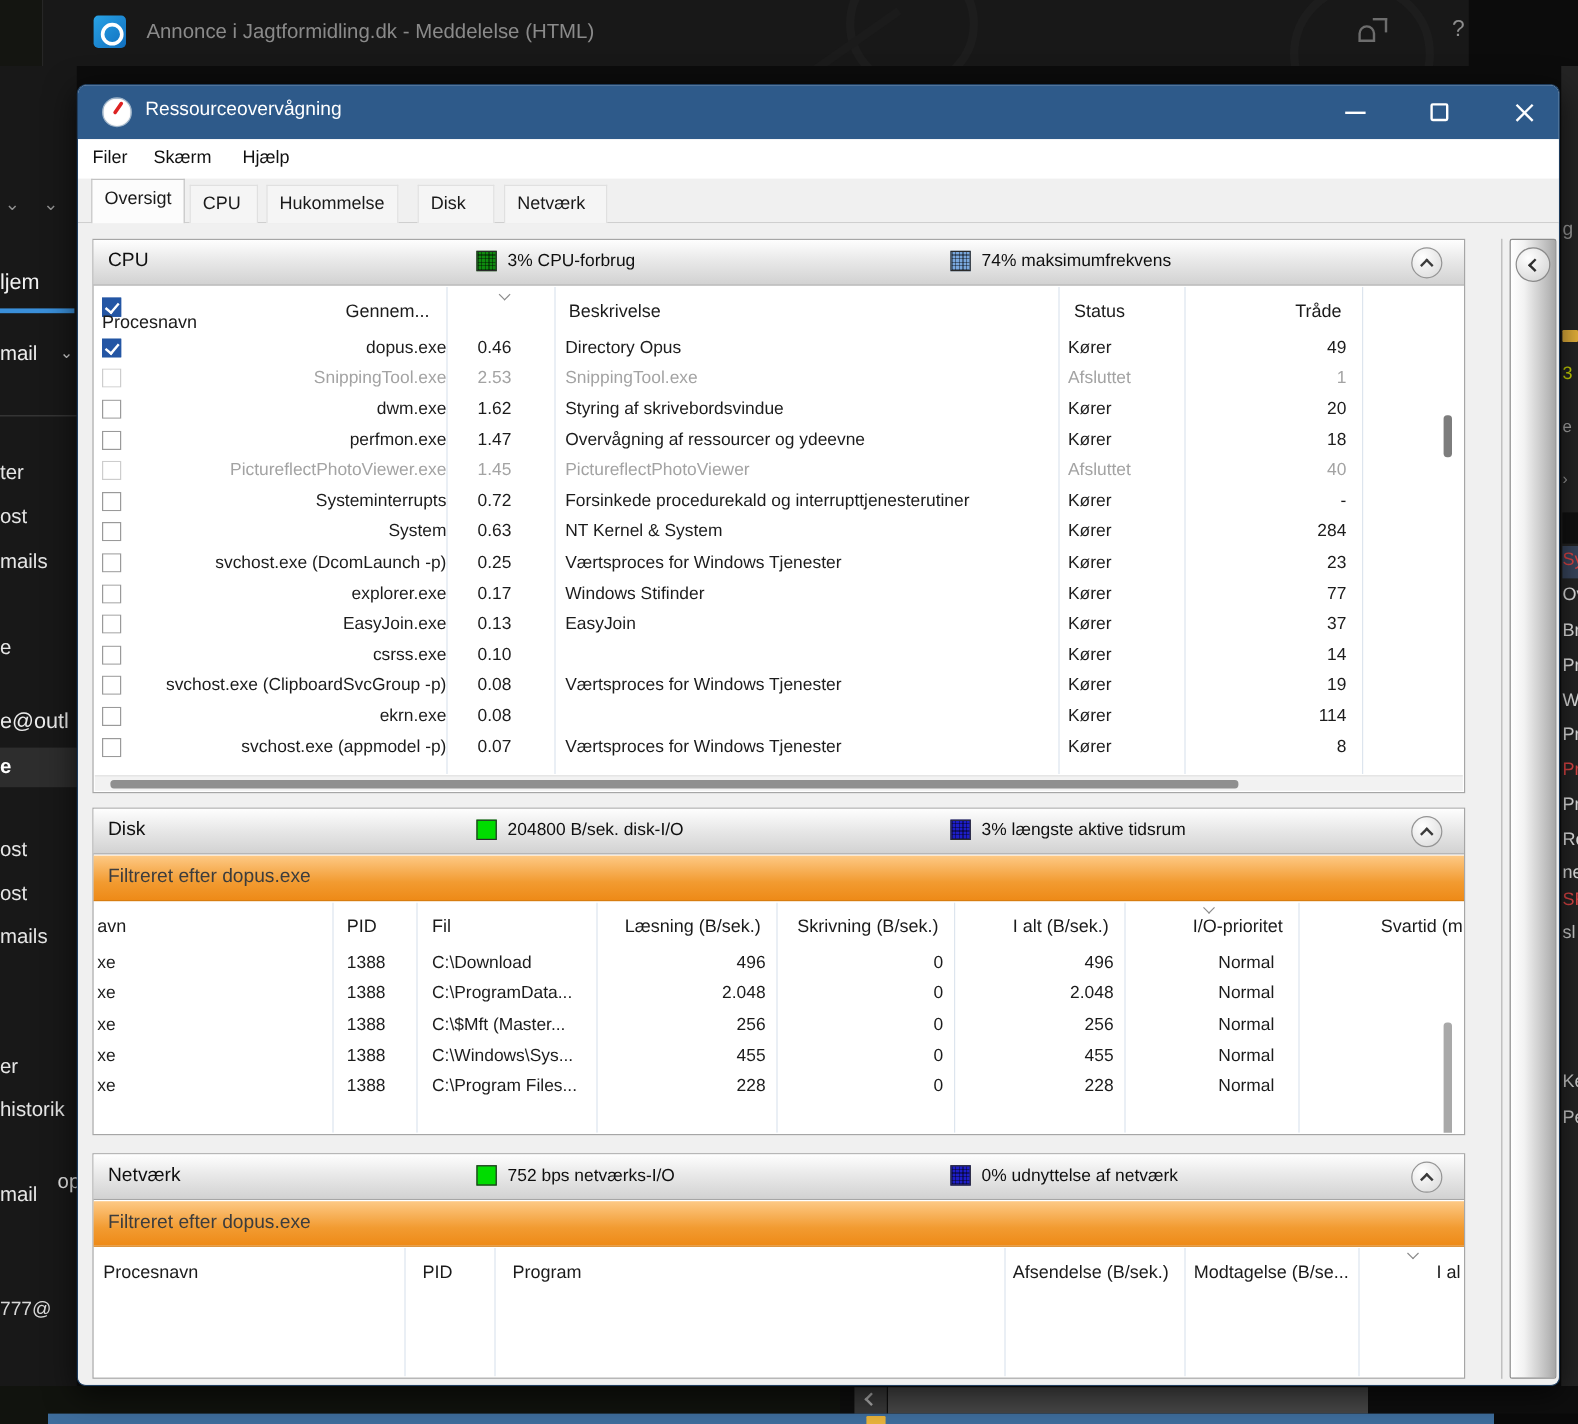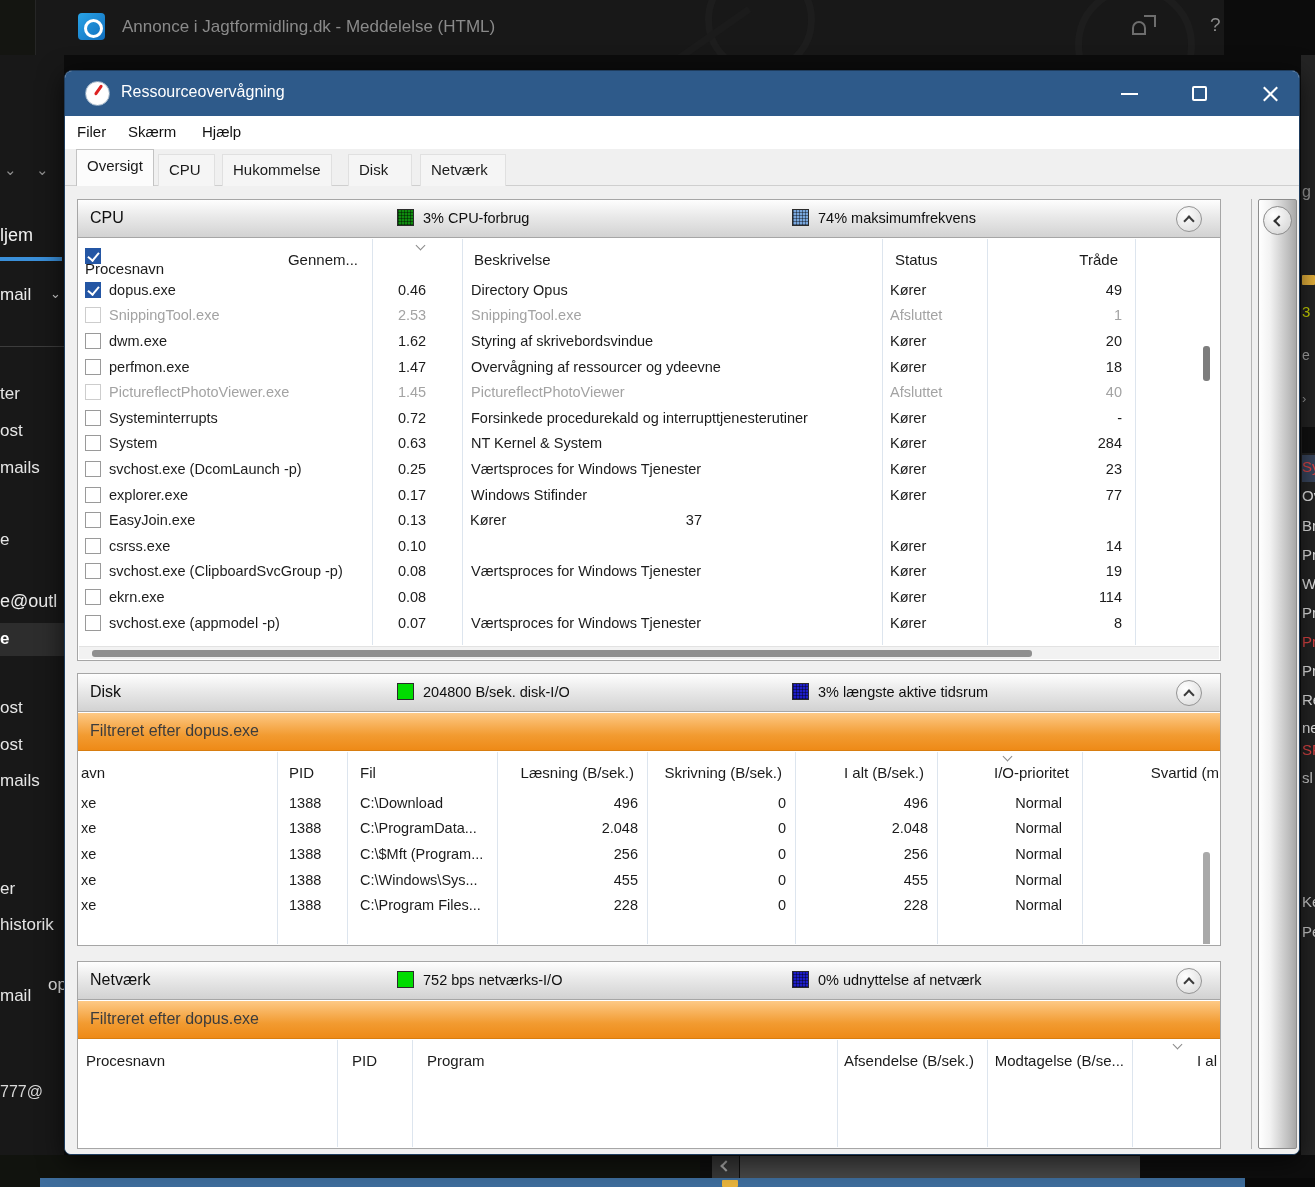--- a/index.html
+++ b/index.html
@@ -92,21 +92,21 @@
   #net-tbl{top:78px;bottom:1px;}
   .colsep{position:absolute;top:0;bottom:0;width:1px;background:#dde5ee;}
   .thdr{position:absolute;left:0;right:0;top:0;height:37px;font-size:15px;color:#1b1b1b;}
   .thdr span{position:absolute;top:12px;white-space:nowrap;}
   .sortv{position:absolute;width:7px;height:7px;border-right:1.6px solid #8a8a8a;border-bottom:1.6px solid #8a8a8a;transform:rotate(45deg);top:3px;}
   .rows{position:absolute;left:0;right:0;top:38px;}
   .trow{display:flex;height:25.6px;align-items:center;font-size:14.5px;color:#1c1c1c;white-space:nowrap;}
   .trow.ended{color:#a3a3a3;}
   .cell{overflow:hidden;flex:0 0 auto;}
   
-  .c-name{width:293px;display:flex;align-items:center;padding-left:6px;}
+  .c-name{width:293px;display:flex;align-items:center;padding-left:6px;justify-content:space-between;}
   .c-avg{width:90px;text-align:center;padding-right:10px;}
   .c-desc{width:420px;padding-left:9px;}
   .c-status{width:105px;padding-left:8px;}
   .c-threads{width:148px;text-align:right;padding-right:13px;}
   .cb{width:16px;height:16px;border:1px solid #9a9a9a;background:#fff;display:inline-block;position:relative;margin-right:8px;flex:0 0 auto;}
   .checked .cb,.cb.checked{background:#2456a4;border-color:#2456a4;}
   .checked .cb::after,.cb.checked::after{content:'';position:absolute;left:4px;top:1px;width:5px;height:9px;border-right:2px solid #fff;border-bottom:2px solid #fff;transform:rotate(40deg);}
   .ended .cb{border-color:#cdcdcd;}
   
   .d-name{width:198px;padding-left:2px;}
@@ -375,20 +375,21 @@
               <span class="cell c-status">Kører</span>
               <span class="cell c-threads">77</span>
             </div>
 
             <div class="trow">
               <span class="cell c-name">
                 <i class="cb"></i>
                 <span>EasyJoin.exe</span>
               </span>
               <span class="cell c-avg">0.13</span>
+              <span class="cell c-desc">EasyJoin</span>
               <span class="cell c-status">Kører</span>
               <span class="cell c-threads">37</span>
             </div>
 
             <div class="trow">
               <span class="cell c-name">
                 <i class="cb"></i>
                 <span>csrss.exe</span>
               </span>
               <span class="cell c-avg">0.10</span>
@@ -492,21 +493,21 @@
               <span class="cell d-read">2.048</span>
               <span class="cell d-write">0</span>
               <span class="cell d-total">2.048</span>
               <span class="cell d-prio">Normal</span>
               <span class="cell d-resp"></span>
             </div>
 
             <div class="trow">
               <span class="cell d-name">xe</span>
               <span class="cell d-pid">1388</span>
-              <span class="cell d-file">C:\$Mft (Program...</span>
+              <span class="cell d-file">C:\$Mft (Master...</span>
               <span class="cell d-read">256</span>
               <span class="cell d-write">0</span>
               <span class="cell d-total">256</span>
               <span class="cell d-prio">Normal</span>
               <span class="cell d-resp"></span>
             </div>
 
             <div class="trow">
               <span class="cell d-name">xe</span>
               <span class="cell d-pid">1388</span>

